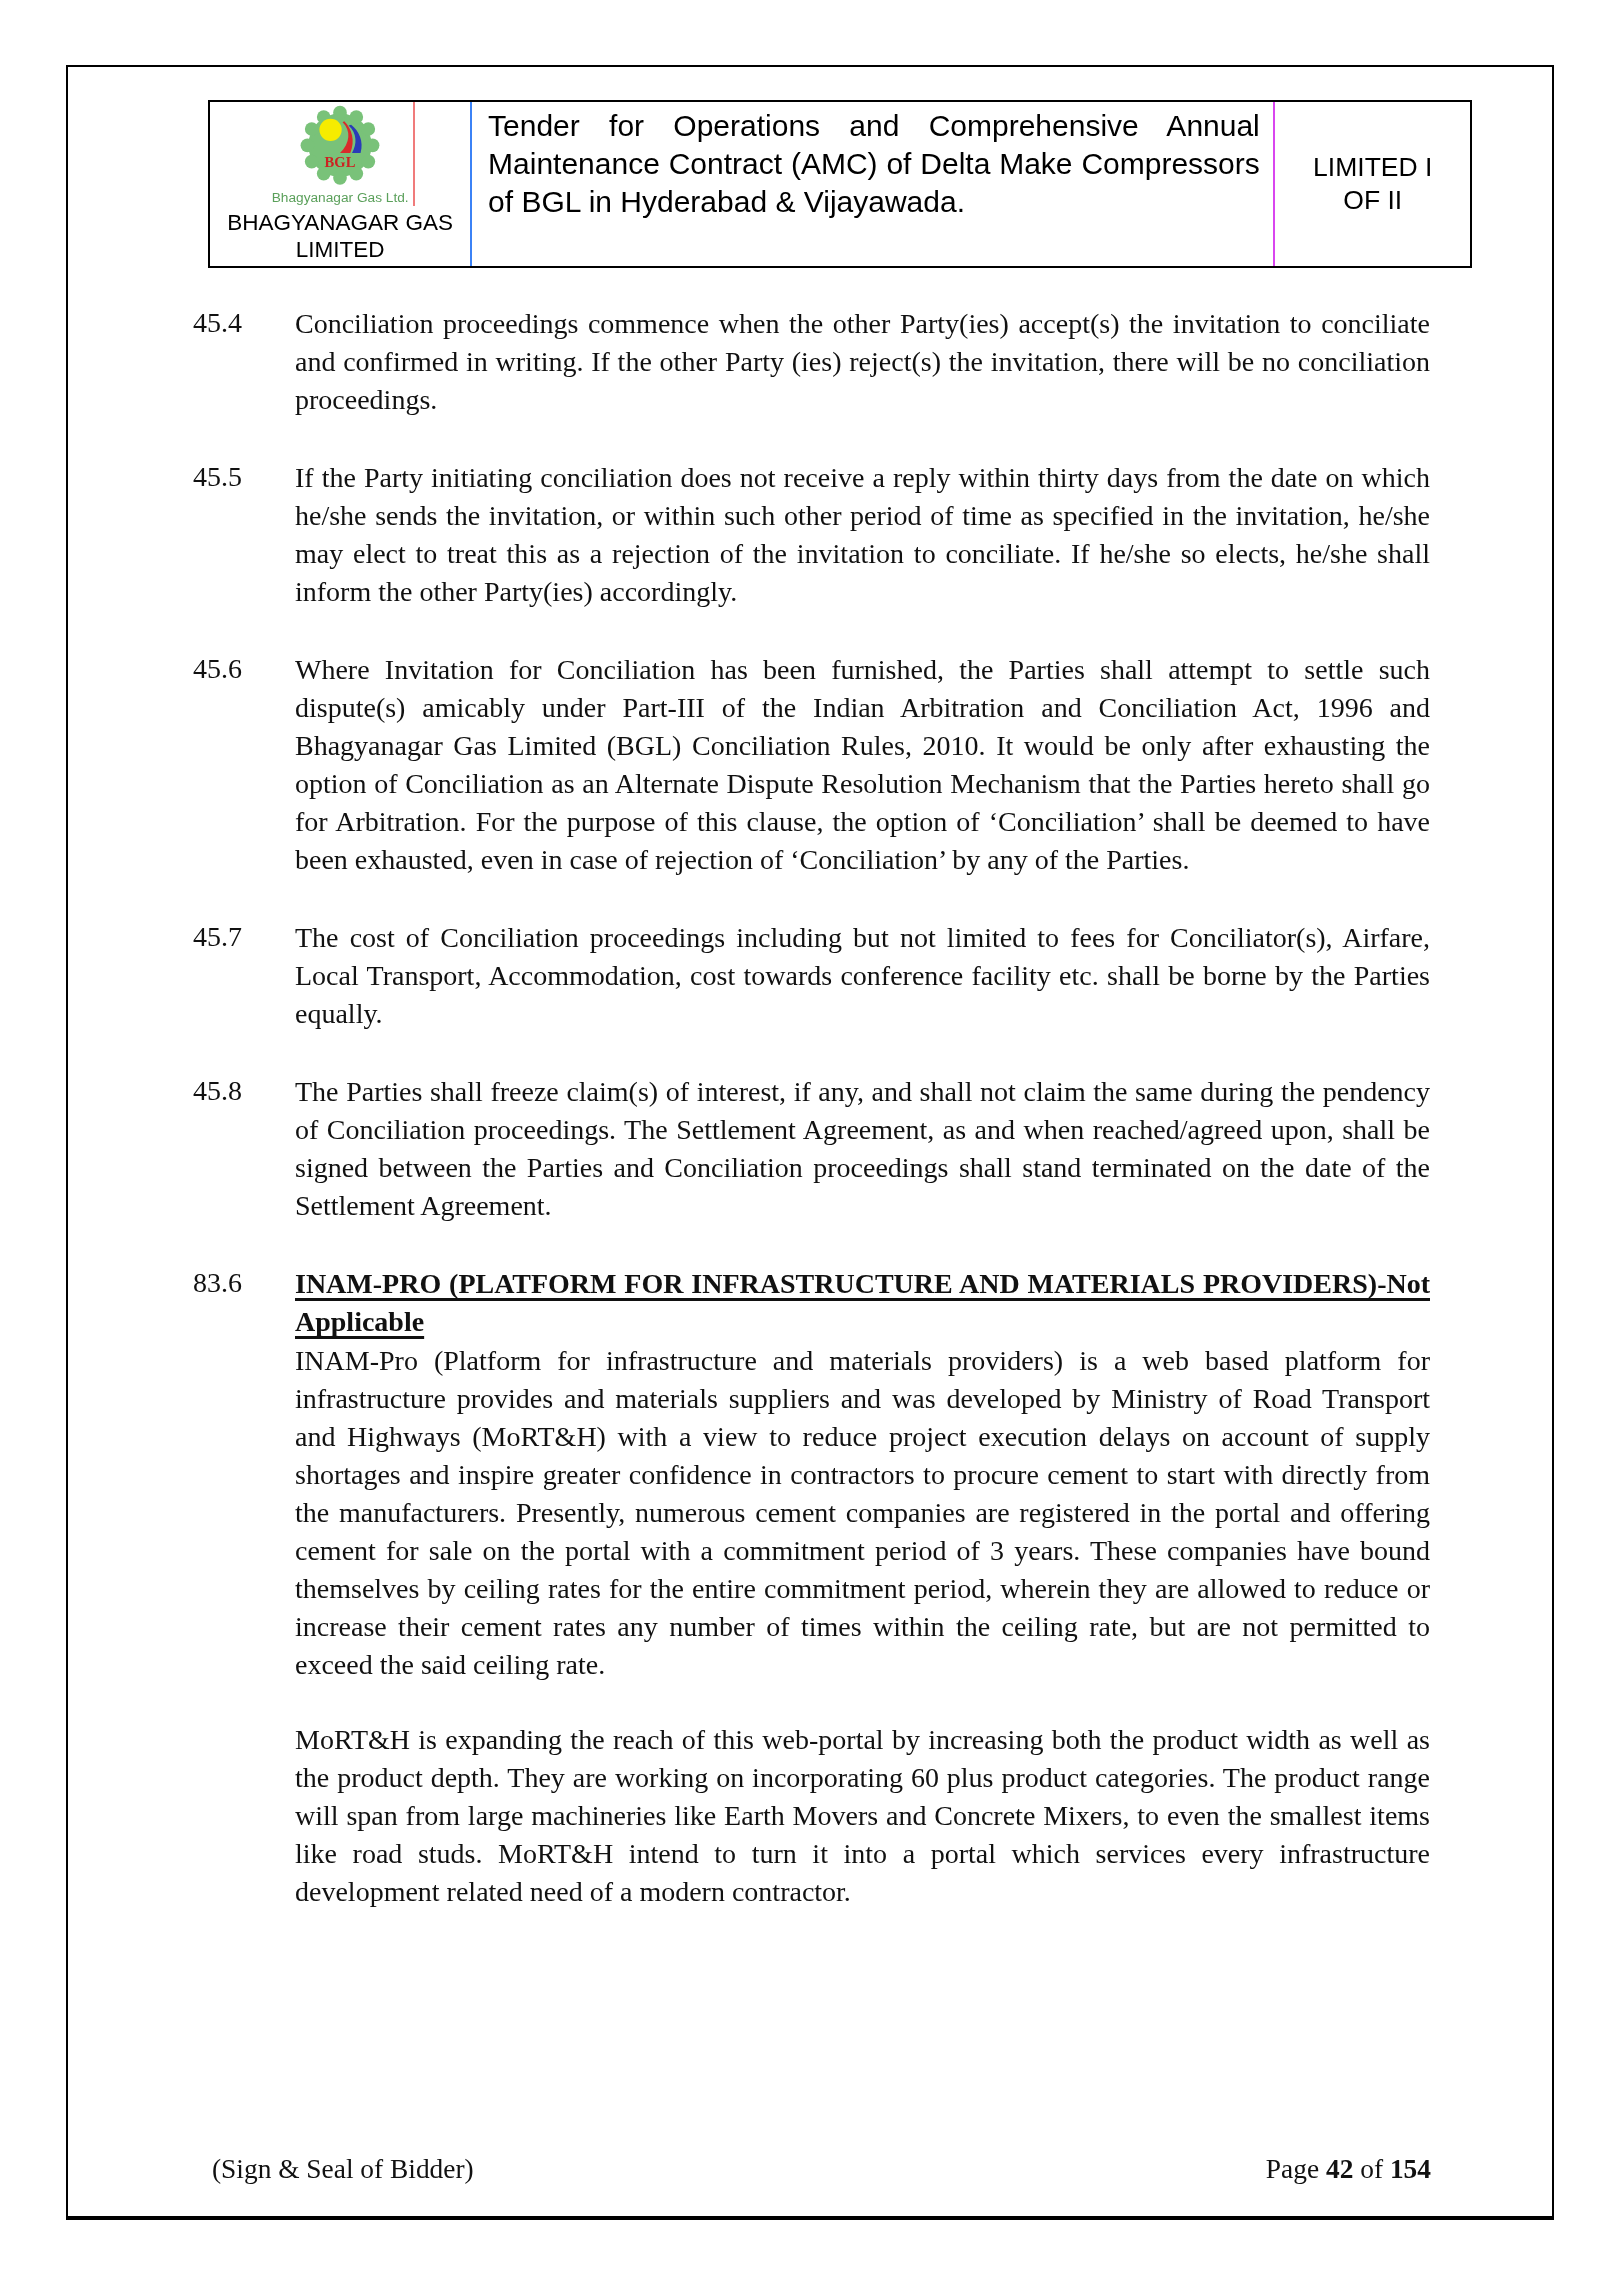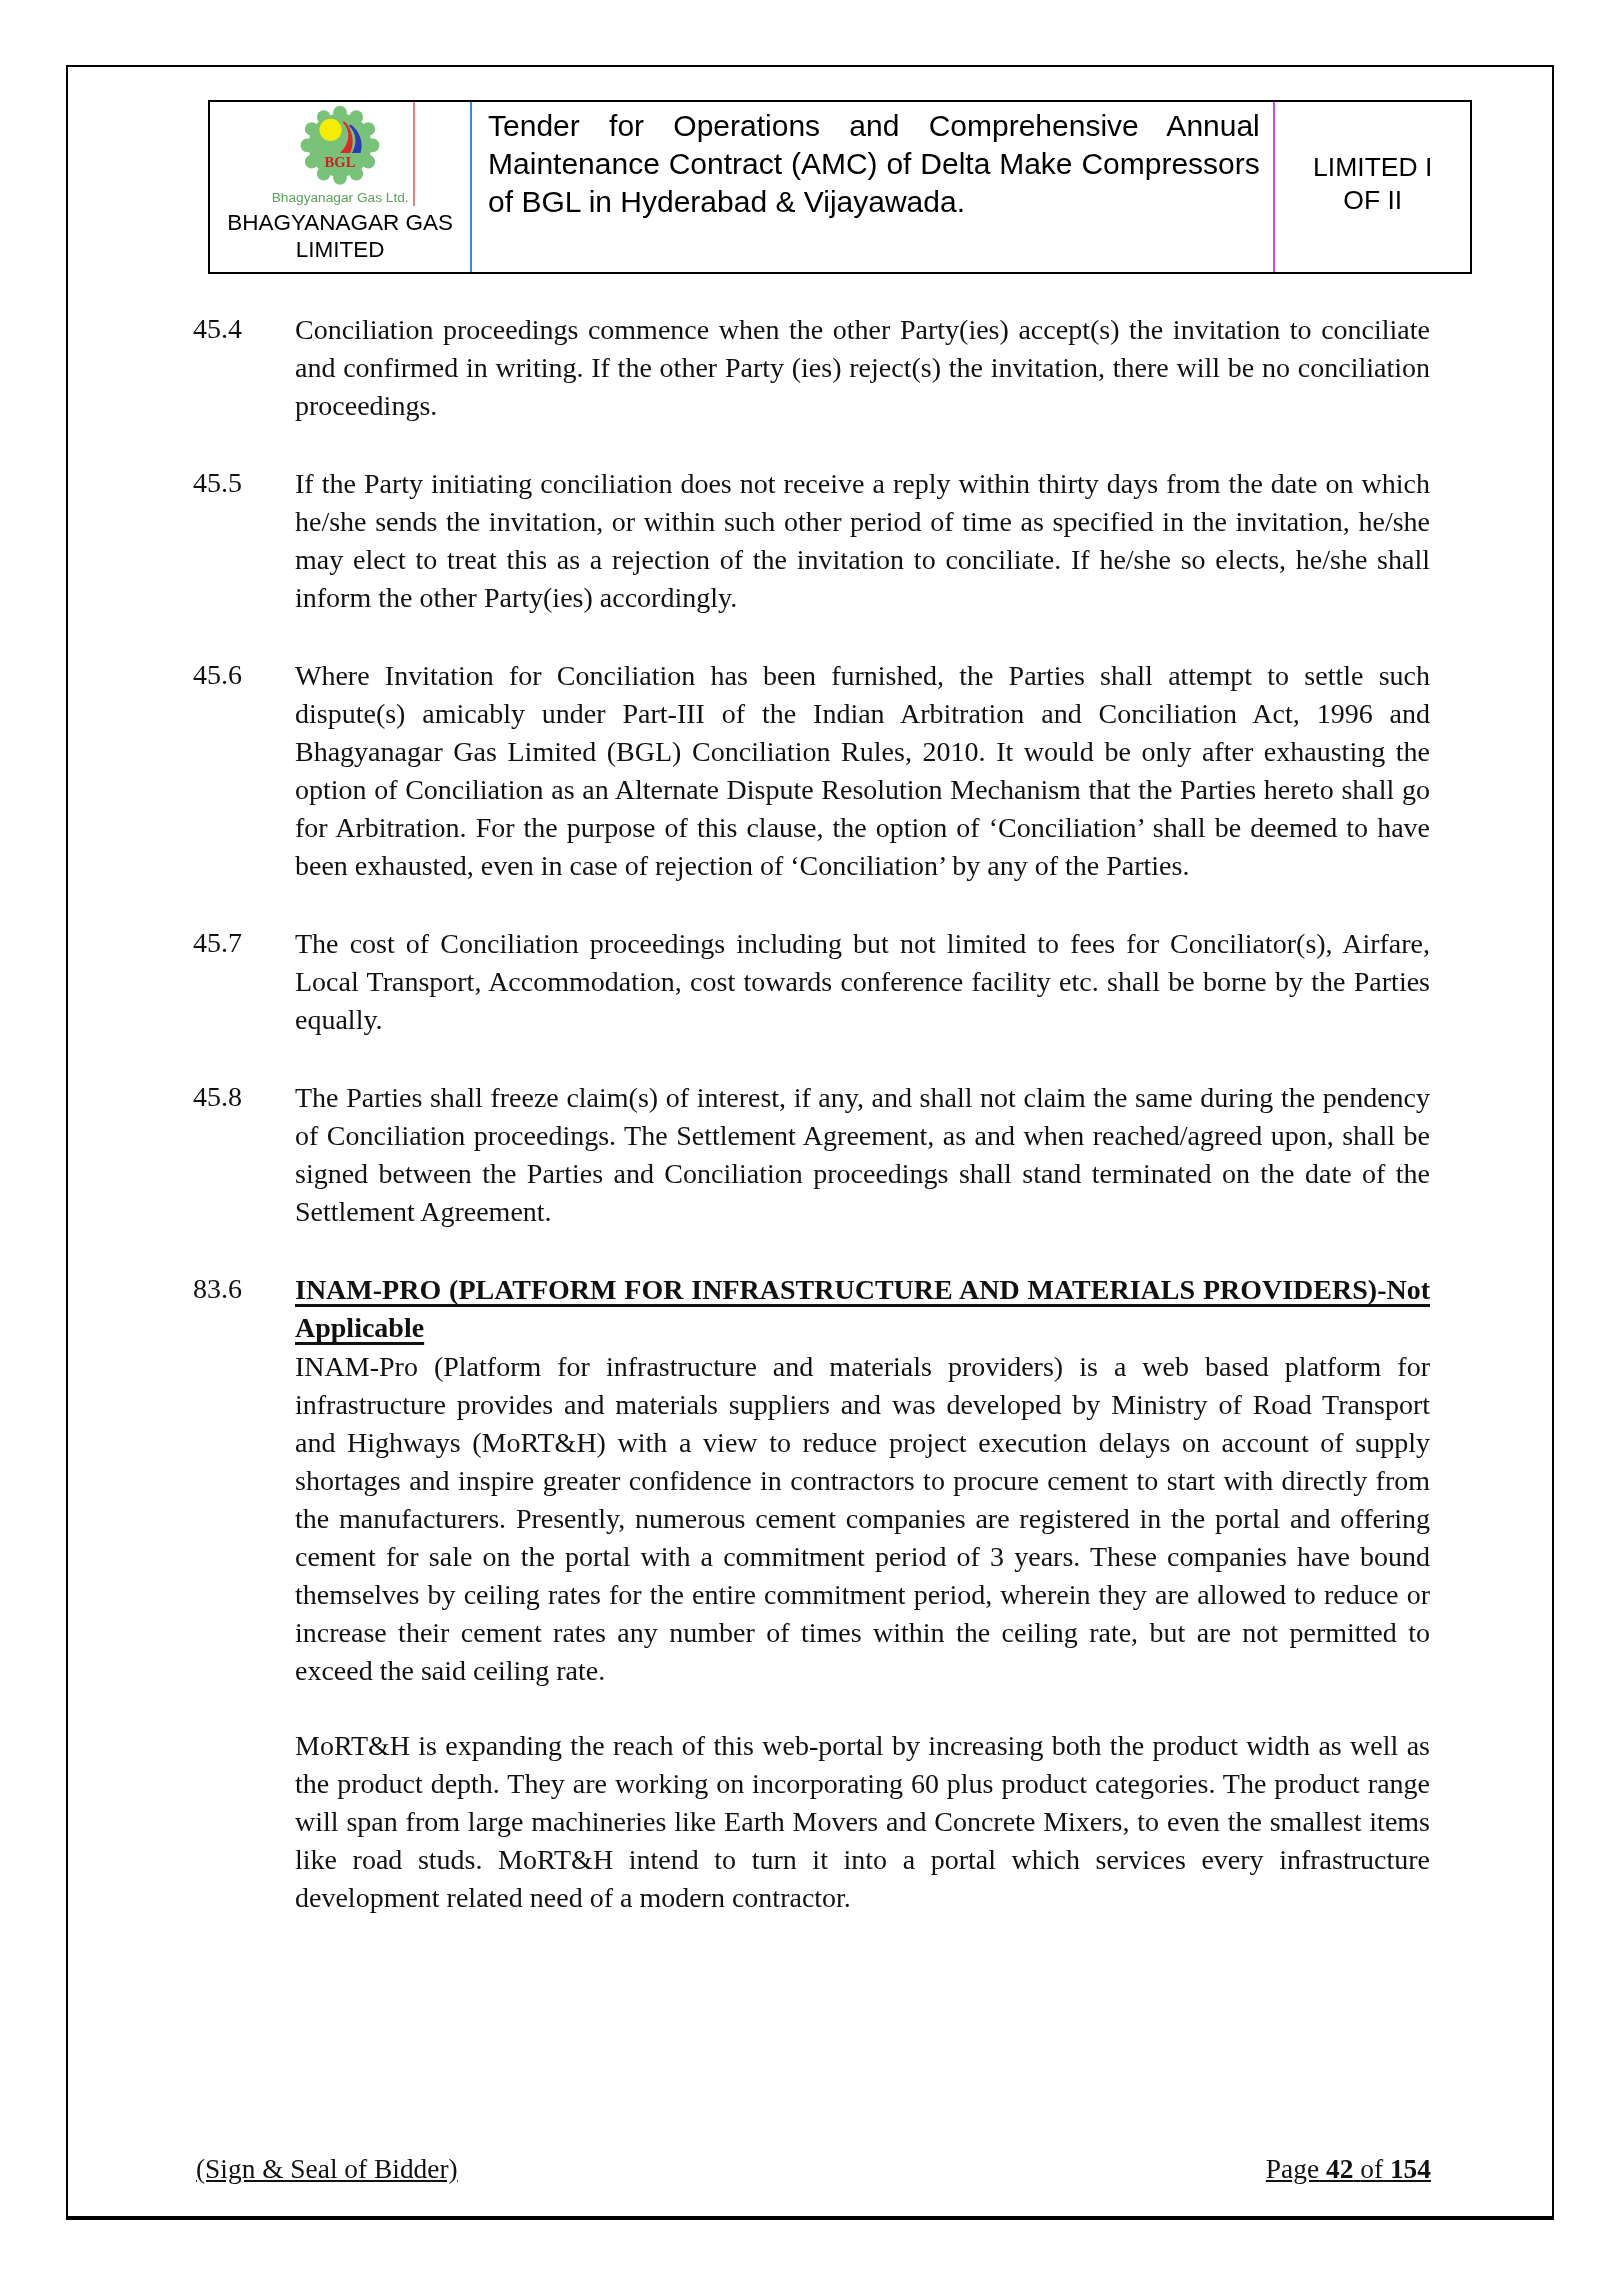--- a/index.html
+++ b/index.html
@@ -36,21 +36,21 @@
     position:absolute; top:0; left:203px;
     width:2px; height:104px;
   }
   .logo-art { margin-top:2.9px; }
   .logo-caption {
     font-size:13.7px; line-height:13.7px;
     margin-top:-2px;
   }
   .org-name {
     font-size:22.5px; line-height:26.5px;
-    color:#000; margin-top:5.9px; padding-bottom:9px;
+    color:#000; margin-top:5.9px; padding-bottom:3px;
   }
   .title-cell {
     width:805px;
     border-right:2px solid #d946ef;
     padding:4.9px 13.7px 3.9px 15.7px;
     font-size:30px; line-height:38px;
     color:#000;
   }
   .title-main { margin:0; text-align:justify; }
   .title-bid  { margin:0; text-align:center; }
@@ -72,24 +72,23 @@
   .sec-body p { margin:1px; text-align:justify; }
   .sec-heading {
     font-weight:bold;
     text-decoration:underline;
     text-decoration-thickness:2.5px;
     text-underline-offset:4.9px;
   }
   .para-gap { margin-top:37px !important; }
   
   .footer {
-    position:absolute; left:128px; right:121px; bottom:31px;
+    position:absolute; left:144px; right:121px; bottom:31px;
     display:flex; justify-content:space-between;
     font-size:27.4px;
-    text-decoration:underline;
   }
   .bold { font-weight:bold; }
 </style>
 </head>
 <body>
 
 <div class="frame">
 
   <div class="header-table">
 

